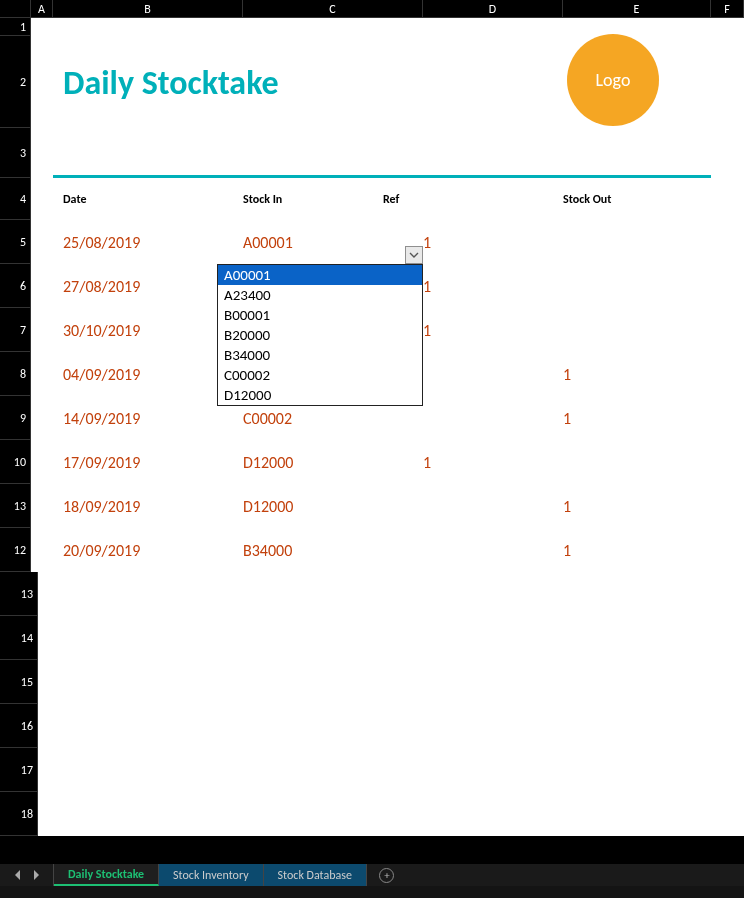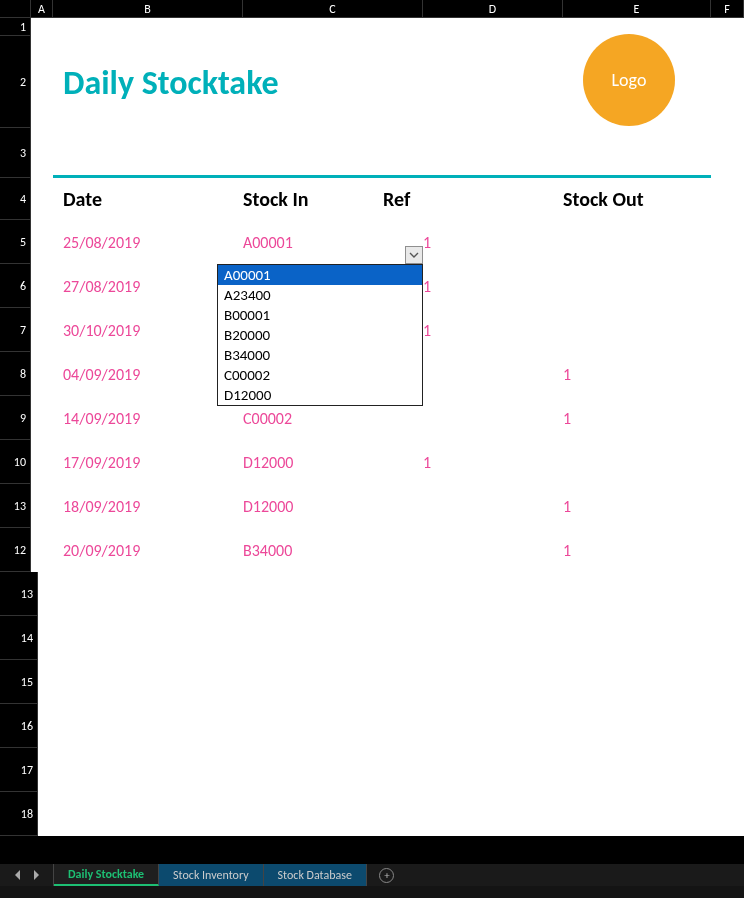--- a/index.html
+++ b/index.html
@@ -84,32 +84,32 @@
     display:flex; align-items:center; padding-left:10px;
     white-space:nowrap;
   }
 
   
   .logo {
     width:92px; height:92px; border-radius:50%;
     background:var(--orange); color:#fff;
     display:flex; align-items:center; justify-content:center;
     font-size:18px;
-    position:relative; top:-2px; left:20px;
+    position:relative; top:-2px; left:4px;
   }
 
   
   .rule { border-top:3px solid var(--teal); }
 
   
-  .hdr { font-weight:bold; font-size:20px; display:flex; align-items:center; }
+  .hdr { font-weight:bold; font-size:12px; display:flex; align-items:center; }
   .hdr.left{padding-left:10px;}
 
   
-  .val { font-size:16px; display:flex; align-items:center; color:#ec4899; }
+  .val { font-size:16px; display:flex; align-items:center; color:#c2410c; }
   .val.left{padding-left:10px;}
 
   
   .dd-btn {
     width:18px; height:18px; background:#e9e9e9;
     border:1px solid #8f8f8f; display:flex; align-items:center; justify-content:center;
     position:absolute;
     left: calc(var(--rowH-w) + var(--colA-w) + var(--colB-w) + var(--colC-w) - 18px);
     top: calc(var(--colHdr-h) + var(--row1-h) + var(--row2-h) + var(--row3-h) + var(--row4-h) + var(--rowData-h) - 18px);
     cursor:pointer;

